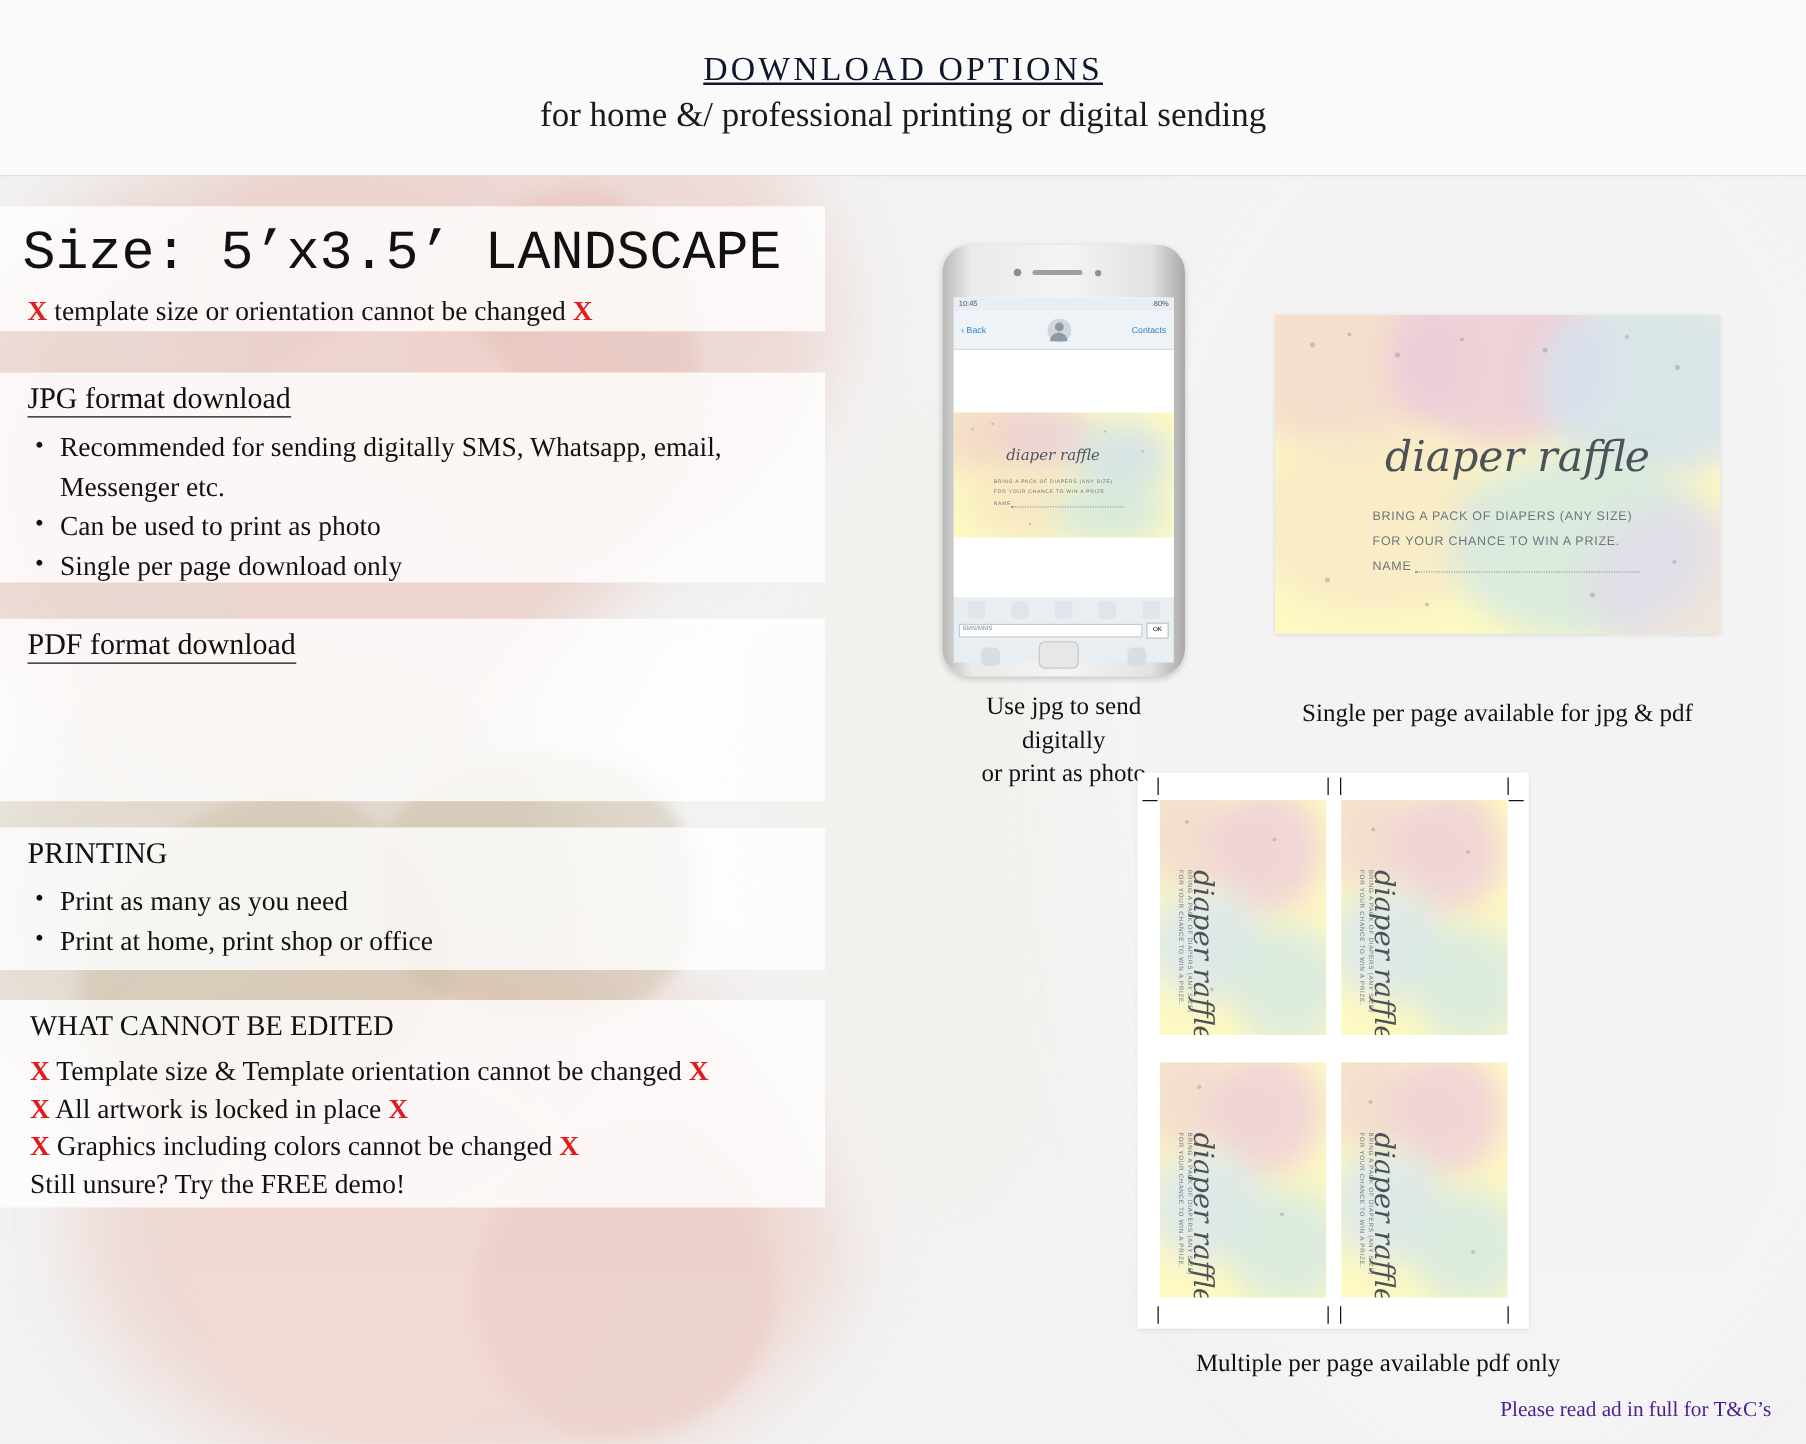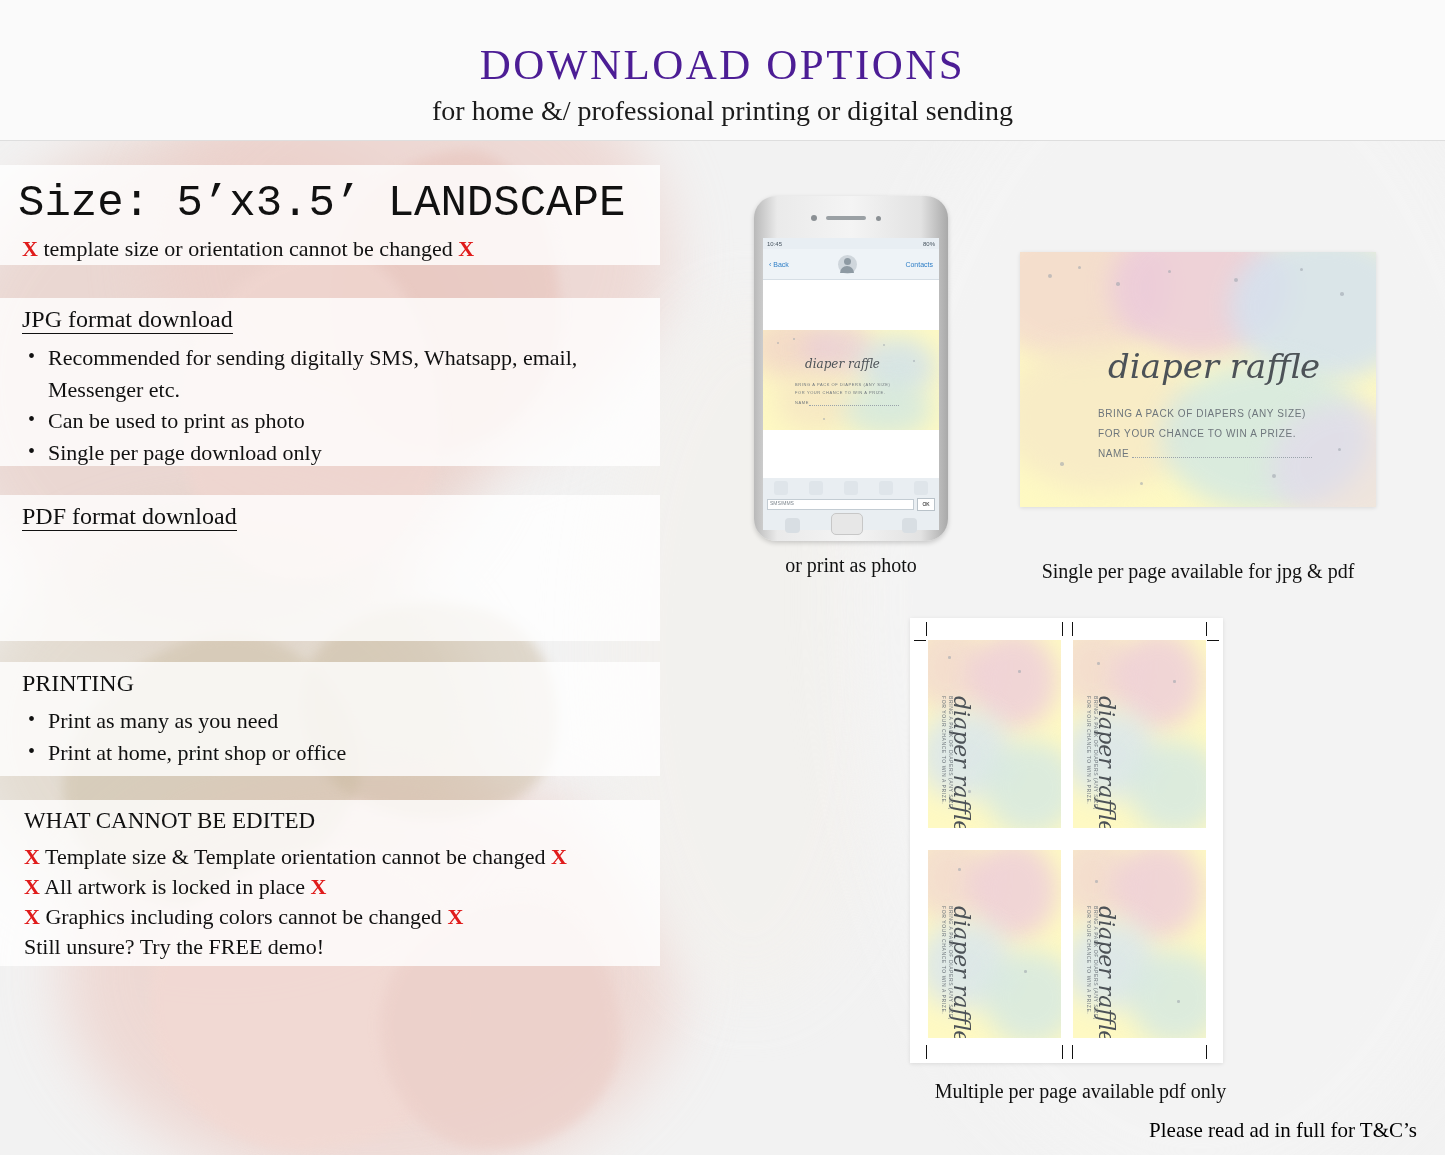--- a/index.html
+++ b/index.html
@@ -12,21 +12,21 @@
   }
   
   #bg{position:absolute;inset:0;overflow:hidden;}
   #bg .wash{position:absolute;border-radius:50%;filter:blur(30px);}
   #bg .petal{position:absolute;border-radius:60% 40% 55% 45% / 50% 55% 45% 50%;filter:blur(6px);}
   .head-band{position:absolute;left:0;top:0;width:1445px;height:140px;background:#fafafa;}
   .sep-line{position:absolute;left:0;top:140px;width:1445px;height:1px;background:#dedede;}
 
   
   .hdr{position:absolute;left:0;top:40px;width:1445px;text-align:center;z-index:6;}
-  .hdr h1{margin:0;font-size:43px;letter-spacing:2.5px;font-weight:400;color:#4c1d95;}
+  .hdr h1{margin:0;font-size:27px;letter-spacing:2.5px;font-weight:400;color:#0f172a;text-decoration:underline;}
   .hdr h2{margin:6px 0 0 0;font-size:28px;font-weight:400;color:#1a1a1a;}
 
   
   .panel{position:absolute;background:rgba(255,255,255,0.80);z-index:5;}
   .size-title{position:absolute;left:18px;top:178px;font-size:44px;color:#111;z-index:6;white-space:nowrap;font-family:Liberation Mono, monospace;}
   .size-sub{position:absolute;left:22px;top:236px;font-size:22px;color:#111;z-index:6;white-space:nowrap;}
   .size-sub .x{color:#e01b1b;font-weight:bold;}
 
   .blk{position:absolute;z-index:6;}
   .blk h3{margin:0 0 6px 0;font-size:24px;font-weight:400;color:#111;display:inline-block;}
@@ -71,21 +71,21 @@
   .wc .small{position:absolute;font-family:"Liberation Sans",sans-serif;color:#6e767c;letter-spacing:.6px;white-space:nowrap;}
   .wc .rule{position:absolute;border-bottom:1px dotted #9aa3ab;}
 
   .bigcard{position:absolute;left:1020px;top:252px;width:356px;height:255px;z-index:6;box-shadow:0 1px 4px rgba(0,0,0,.10);}
   .cap{position:absolute;text-align:center;font-size:20px;color:#111;z-index:6;}
 
   .sheet{position:absolute;left:910px;top:618px;width:313px;height:445px;background:#fff;z-index:6;box-shadow:0 1px 4px rgba(0,0,0,.10);}
   .sheet .tile{position:absolute;width:133px;height:188px;overflow:hidden;}
   .crop{position:absolute;background:#111;}
 
-  .note{position:absolute;right:28px;top:1118px;font-size:21px;color:#000000;z-index:6;}
+  .note{position:absolute;right:28px;top:1118px;font-size:17px;color:#4c1d95;z-index:6;}
 </style>
 </head>
 <body>
 
 <div id="bg">
   <div class="wash" style="left:-60px;top:120px;width:560px;height:520px;background:#e8cfc8;opacity:.75;"></div>
   <div class="wash" style="left:150px;top:40px;width:520px;height:430px;background:#eccfc9;opacity:.7;"></div>
   <div class="wash" style="left:-40px;top:520px;width:520px;height:420px;background:#d8cbb8;opacity:.55;"></div>
   <div class="wash" style="left:60px;top:760px;width:620px;height:430px;background:#edd3cd;opacity:.8;"></div>
   <div class="petal" style="left:330px;top:150px;width:230px;height:300px;background:#e9c9c2;opacity:.8;"></div>
@@ -208,20 +208,21 @@
     <div class="kb-bottom">
       <div class="kb-bic"></div>
       <div class="kb-bic"></div>
       <div class="kb-bic"></div>
     </div>
   </div>
   <div class="ph-home"></div>
 </div>
 
 <div class="cap" style="left:754px;top:552px;width:194px;line-height:1.35;">
+  <div>Use jpg to send digitally</div>
   <div>or print as photo</div>
 </div>
 
 <div class="bigcard wc">
   <div class="blob" style="left:-40px;top:-40px;width:190px;height:150px;background:#f4dcce;opacity:.9;"></div>
   <div class="blob" style="left:90px;top:-34px;width:180px;height:140px;background:#ebc9dc;opacity:.8;"></div>
   <div class="blob" style="left:210px;top:-20px;width:190px;height:150px;background:#d4e2ef;opacity:.85;"></div>
   <div class="blob" style="left:-20px;top:90px;width:200px;height:150px;background:#f6e8c7;opacity:.75;"></div>
   <div class="blob" style="left:140px;top:110px;width:210px;height:150px;background:#d2e8e4;opacity:.8;"></div>
   <div class="blob" style="left:250px;top:150px;width:150px;height:130px;background:#e4d7ef;opacity:.6;"></div>
@@ -300,15 +301,15 @@
     <div class="blob" style="left:-10px;top:70px;width:95px;height:90px;background:#d7e5f0;opacity:.8;"></div>
     <div class="blob" style="left:55px;top:100px;width:95px;height:95px;background:#d4e8e3;opacity:.8;"></div>
     <div class="spk" style="left:22px;top:30px;width:2.5px;height:2.5px;"></div>
     <div class="spk" style="left:104px;top:150px;width:2.5px;height:2.5px;"></div>
     <div class="script" style="left:46px;top:56px;font-size:22px;transform:rotate(90deg);transform-origin:left top;">diaper raffle</div>
     <div class="small" style="left:26px;top:56px;font-size:5px;transform:rotate(90deg);transform-origin:left top;">BRING A PACK OF DIAPERS (ANY SIZE)</div>
     <div class="small" style="left:19px;top:56px;font-size:5px;transform:rotate(90deg);transform-origin:left top;">FOR YOUR CHANCE TO WIN A PRIZE.</div>
   </div>
 </div>
 
-<div class="cap" style="left:914px;top:1080px;width:333px;">Multiple per page available pdf only</div>
+<div class="cap" style="left:936px;top:1080px;width:333px;">Multiple per page available pdf only</div>
 
 <div class="note">Please read ad in full for T&amp;C’s</div>
 
 </body></html>

